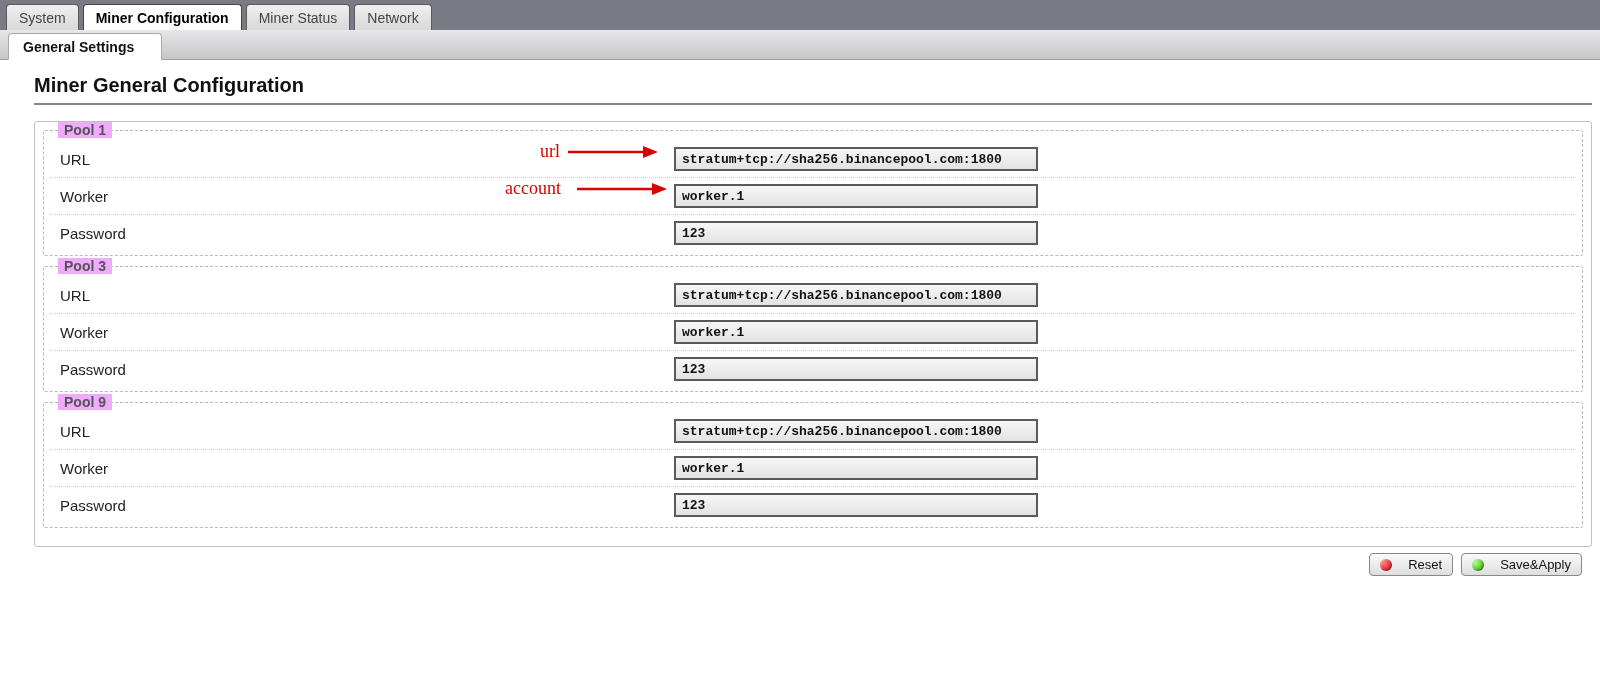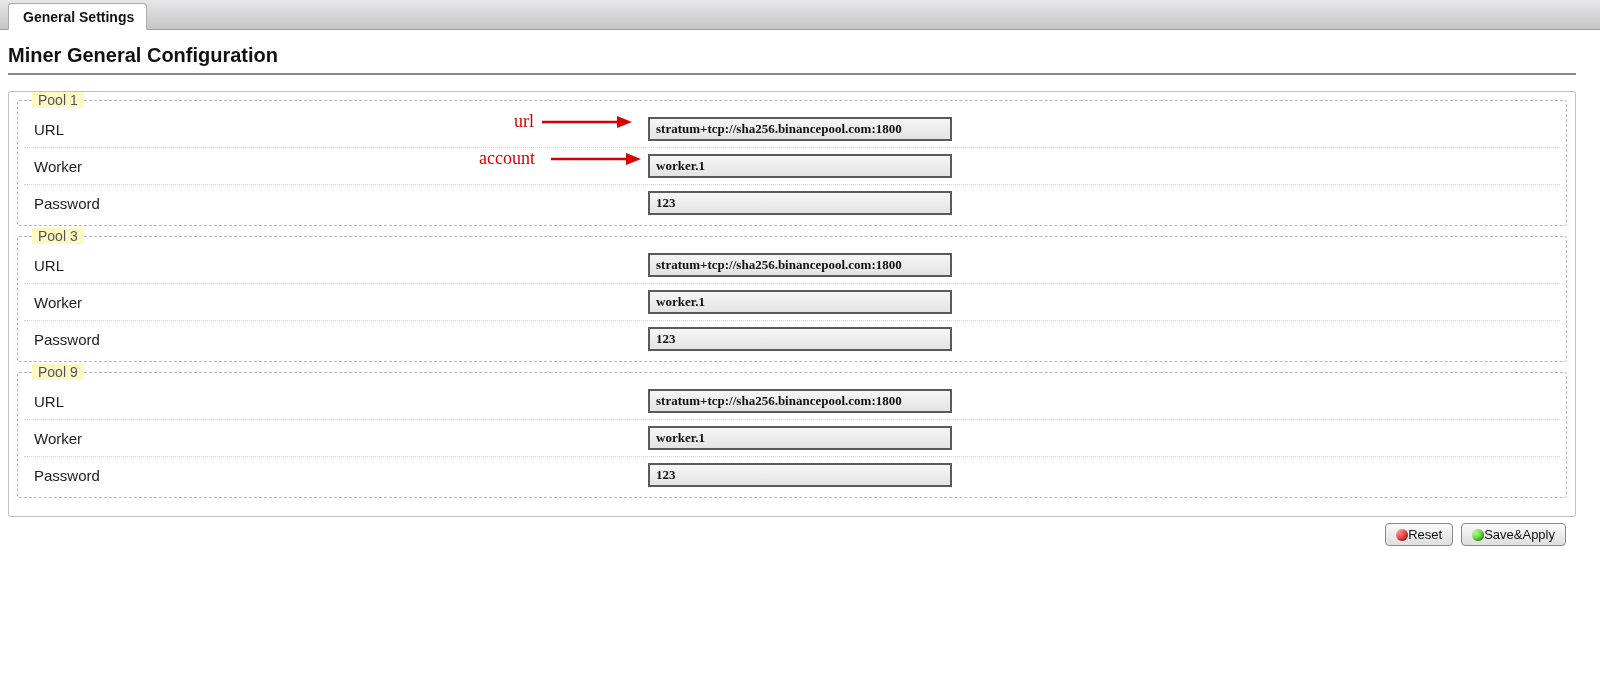--- a/index.html
+++ b/index.html
@@ -46,31 +46,31 @@
     border-bottom: 1px solid #a0a0a0;
     display: flex;
     align-items: flex-end;
     padding: 0 8px;
   }
   .sub-tab {
     background: #fff;
     border: 1px solid #aaa;
     border-bottom: 1px solid #fff;
     border-radius: 4px 4px 0 0;
-    padding: 5px 12px 4px 14px;
+    padding: 5px 27px 4px 14px;
     font-size: 14px;
     font-weight: bold;
     color: #111;
     position: relative;
     bottom: -1px;
     cursor: pointer;
   }
 
   
-  .content { padding: 10px 24px 4px 8px; position: relative; }
+  .content { padding: 10px 8px 4px 8px; position: relative; margin-left: 26px; }
   h1.section-title {
     font-size: 20px;
     font-weight: bold;
     margin: 4px 0 6px 0;
     color: #111;
   }
   .title-rule {
     border: none;
     border-top: 2px solid #888;
     margin: 0 0 16px 0;
@@ -89,23 +89,23 @@
     border: 1px dashed #bababa;
     border-radius: 2px;
     margin: 0 0 10px 0;
     padding: 10px 6px 4px 6px;
     position: relative;
   }
   .pool-legend {
     position: absolute;
     top: -9px;
     left: 14px;
-    background: #fef9c3;
+    background: #f0abfc;
     padding: 0 6px;
-    font-weight: normal;
+    font-weight: bold;
     color: #555;
     font-size: 14px;
   }
 
   .field-row {
     display: flex;
     align-items: center;
     padding: 6px 4px;
     border-bottom: 1px dotted #d3d3d3;
     position: relative;
@@ -113,26 +113,26 @@
   .field-row:last-child { border-bottom: none; }
 
   .field-label {
     width: 620px;
     font-size: 15px;
     color: #222;
     padding-left: 6px;
   }
 
   .field-input {
-    width: 304px;
+    width: 364px;
     height: 24px;
     border: 2px solid #5a5a5a;
     background: linear-gradient(#f6f6f6, #e3e3e3);
     font-size: 13px;
-    font-family: Liberation Serif, serif;
+    font-family: Liberation Mono, monospace;
     padding: 0 6px;
     font-weight: bold;
     color: #111;
   }
 
   
   .annot {
     position: absolute;
     color: #d80000;
     font-family: "Comic Sans MS", "Segoe Script", cursive;
@@ -147,21 +147,21 @@
   
   .footer {
     padding: 6px 10px 10px 0;
     display: flex;
     justify-content: flex-end;
     gap: 8px;
   }
   .btn {
     display: inline-flex;
     align-items: center;
-    gap: 0;
+    gap: 16px;
     border: 1px solid #888;
     border-radius: 4px;
     background: linear-gradient(#fafafa, #dedede);
     padding: 3px 10px;
     font-size: 13px;
     color: #111;
     cursor: pointer;
     user-select: none;
   }
   .dot {
@@ -170,20 +170,26 @@
     box-shadow: inset -1px -1px 2px rgba(0,0,0,.3), inset 1px 1px 2px rgba(255,255,255,.5);
   }
   .dot-red { background: radial-gradient(circle at 35% 35%, #ff7a7a, #c40000); }
   .dot-green { background: radial-gradient(circle at 35% 35%, #a8ff7a, #1a9c00); }
 </style>
 </head>
 <body>
 
 <div class="page">
 
+  <div class="topbar">
+    <div class="top-tab">System</div>
+    <div class="top-tab active">Miner Configuration</div>
+    <div class="top-tab">Miner Status</div>
+    <div class="top-tab">Network</div>
+  </div>
 
   <div class="subbar">
     <div class="sub-tab">General Settings</div>
   </div>
 
   <div class="content">
     <h1 class="section-title">Miner General Configuration</h1>
     <hr class="title-rule">
 
     <div class="config-box">

